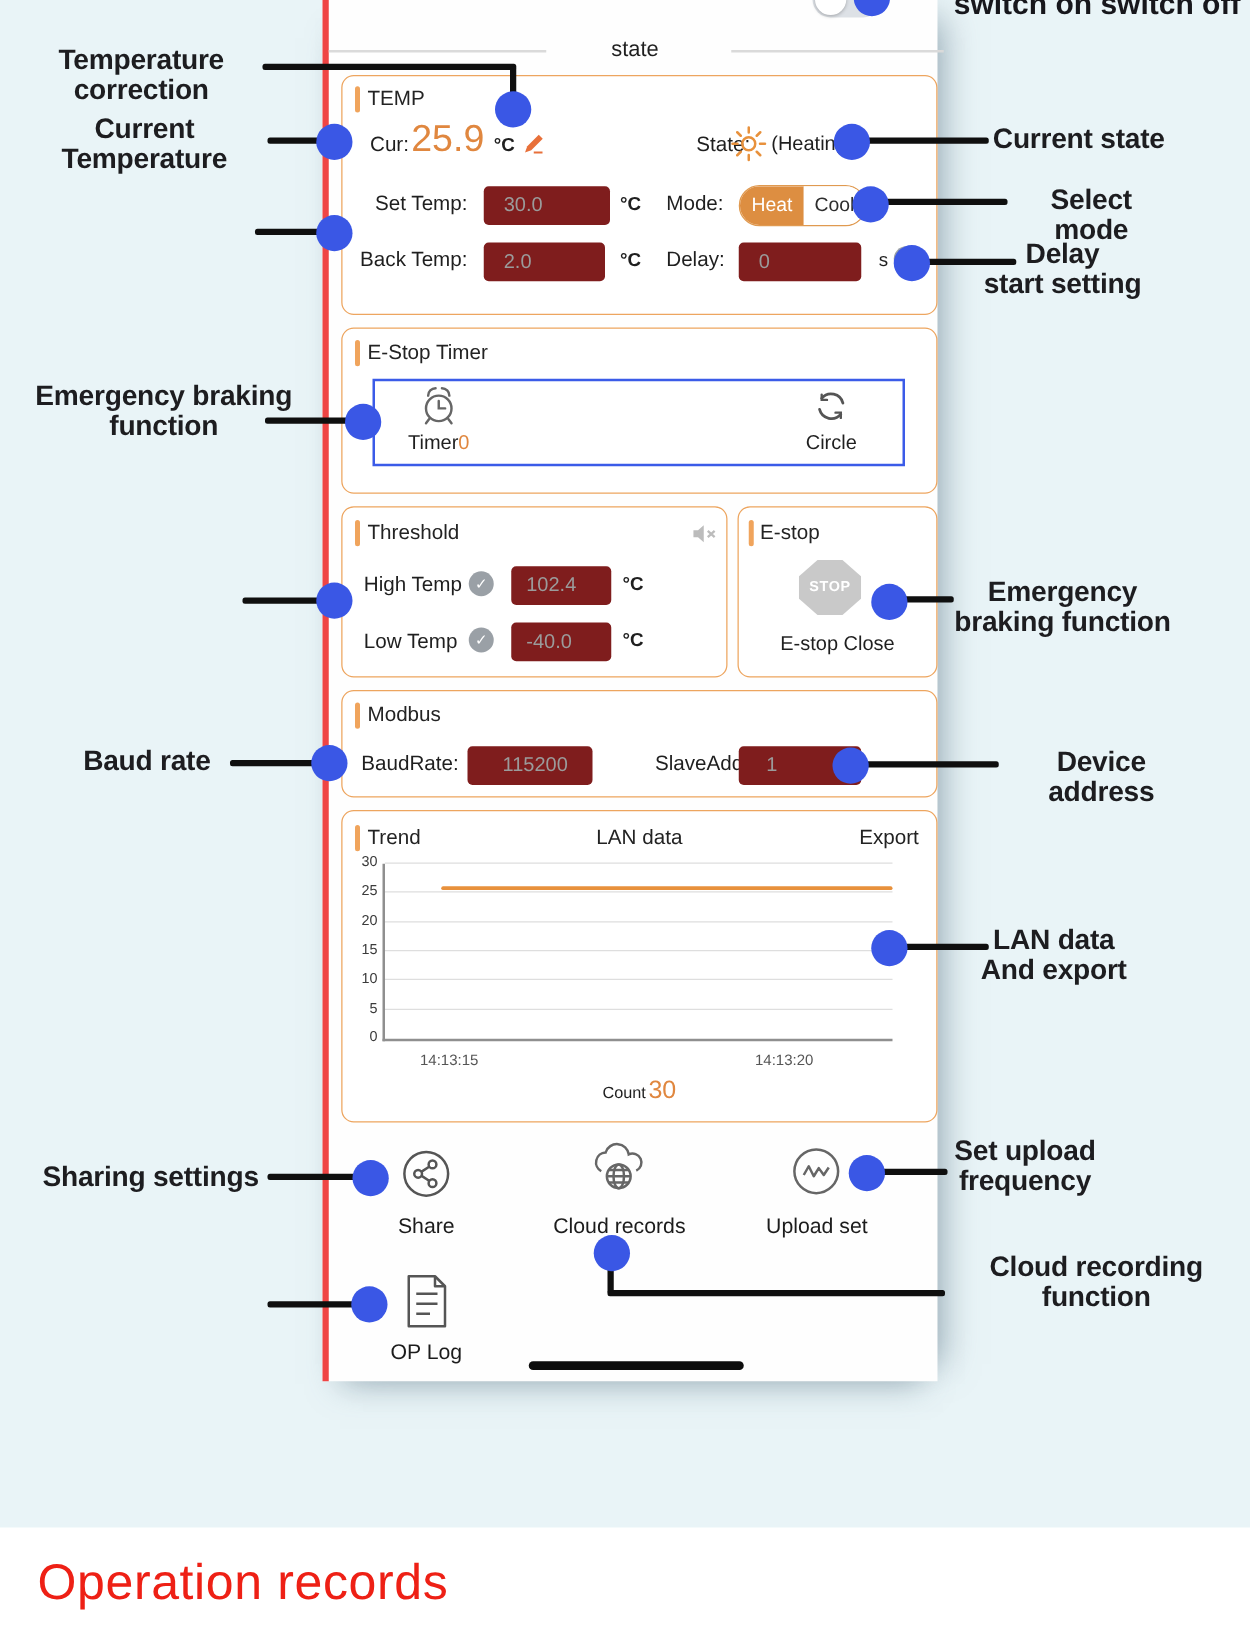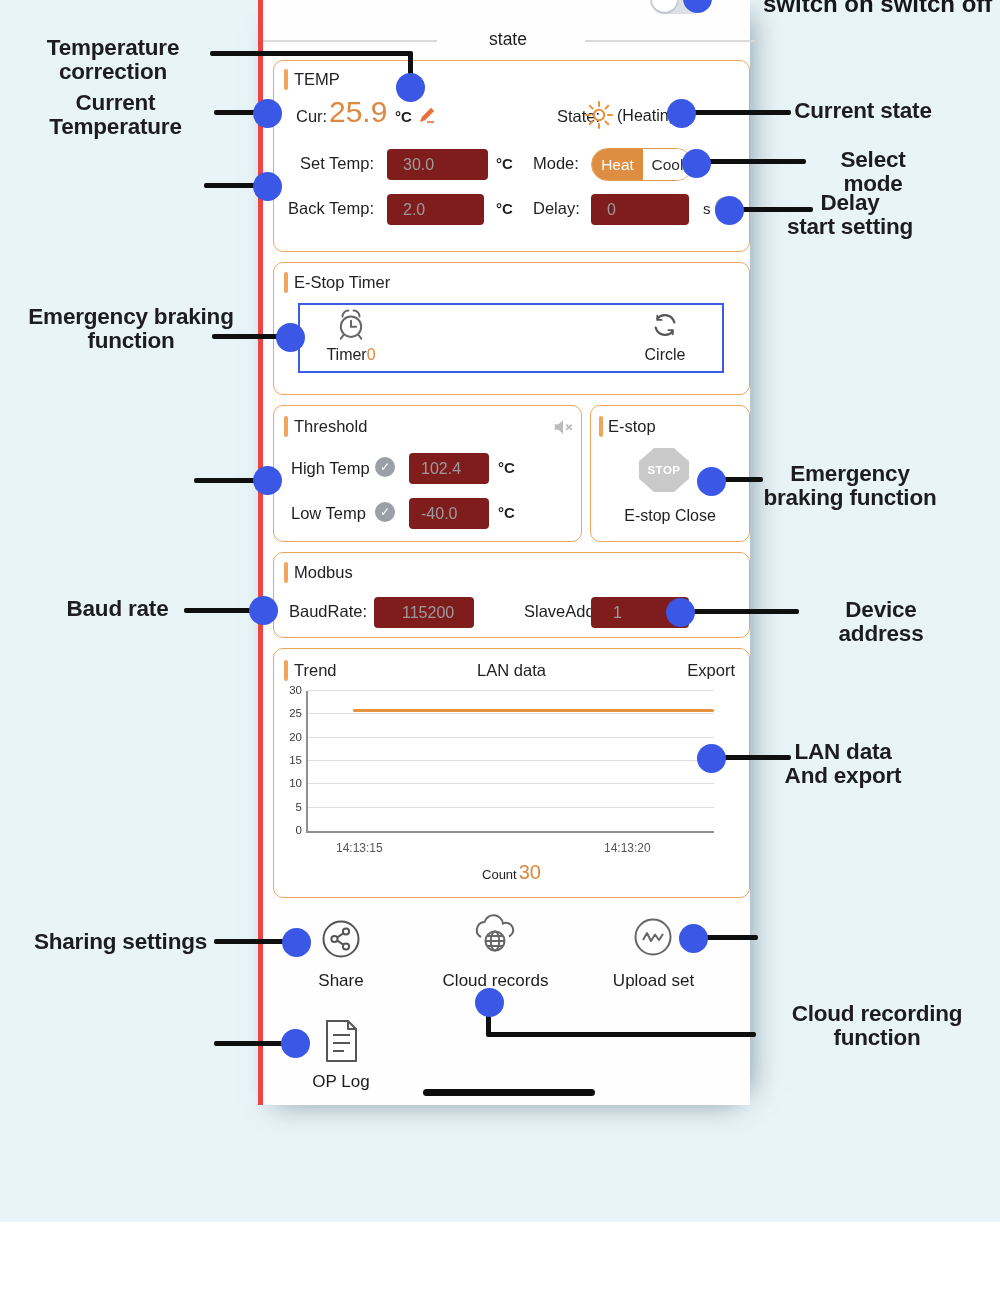--- a/index.html
+++ b/index.html
@@ -311,16 +311,19 @@
 
   <div class="ann" style="left:793px; top:99px; width:140px;">Current state</div>
   <div class="ann" style="left:808px; top:148px; width:130px;">Select mode</div>
   <div class="ann" style="left:780px; top:191px; width:140px;">Delay
 start setting</div>
   <div class="ann" style="left:760px; top:462px; width:180px;">Emergency
 braking function</div>
   <div class="ann" style="left:801px; top:598px; width:160px;">Device address</div>
   <div class="ann" style="left:778px; top:740px; width:130px;">LAN data
 And export</div>
+  <div class="ann" style="left:755px; top:909px; width:130px;">Set upload
+frequency</div>
   <div class="ann" style="left:752px; top:1002px; width:250px;">Cloud recording
 function</div>
 
+  <div class="big-title">Operation records</div>
 </div>
 
 </body></html>

